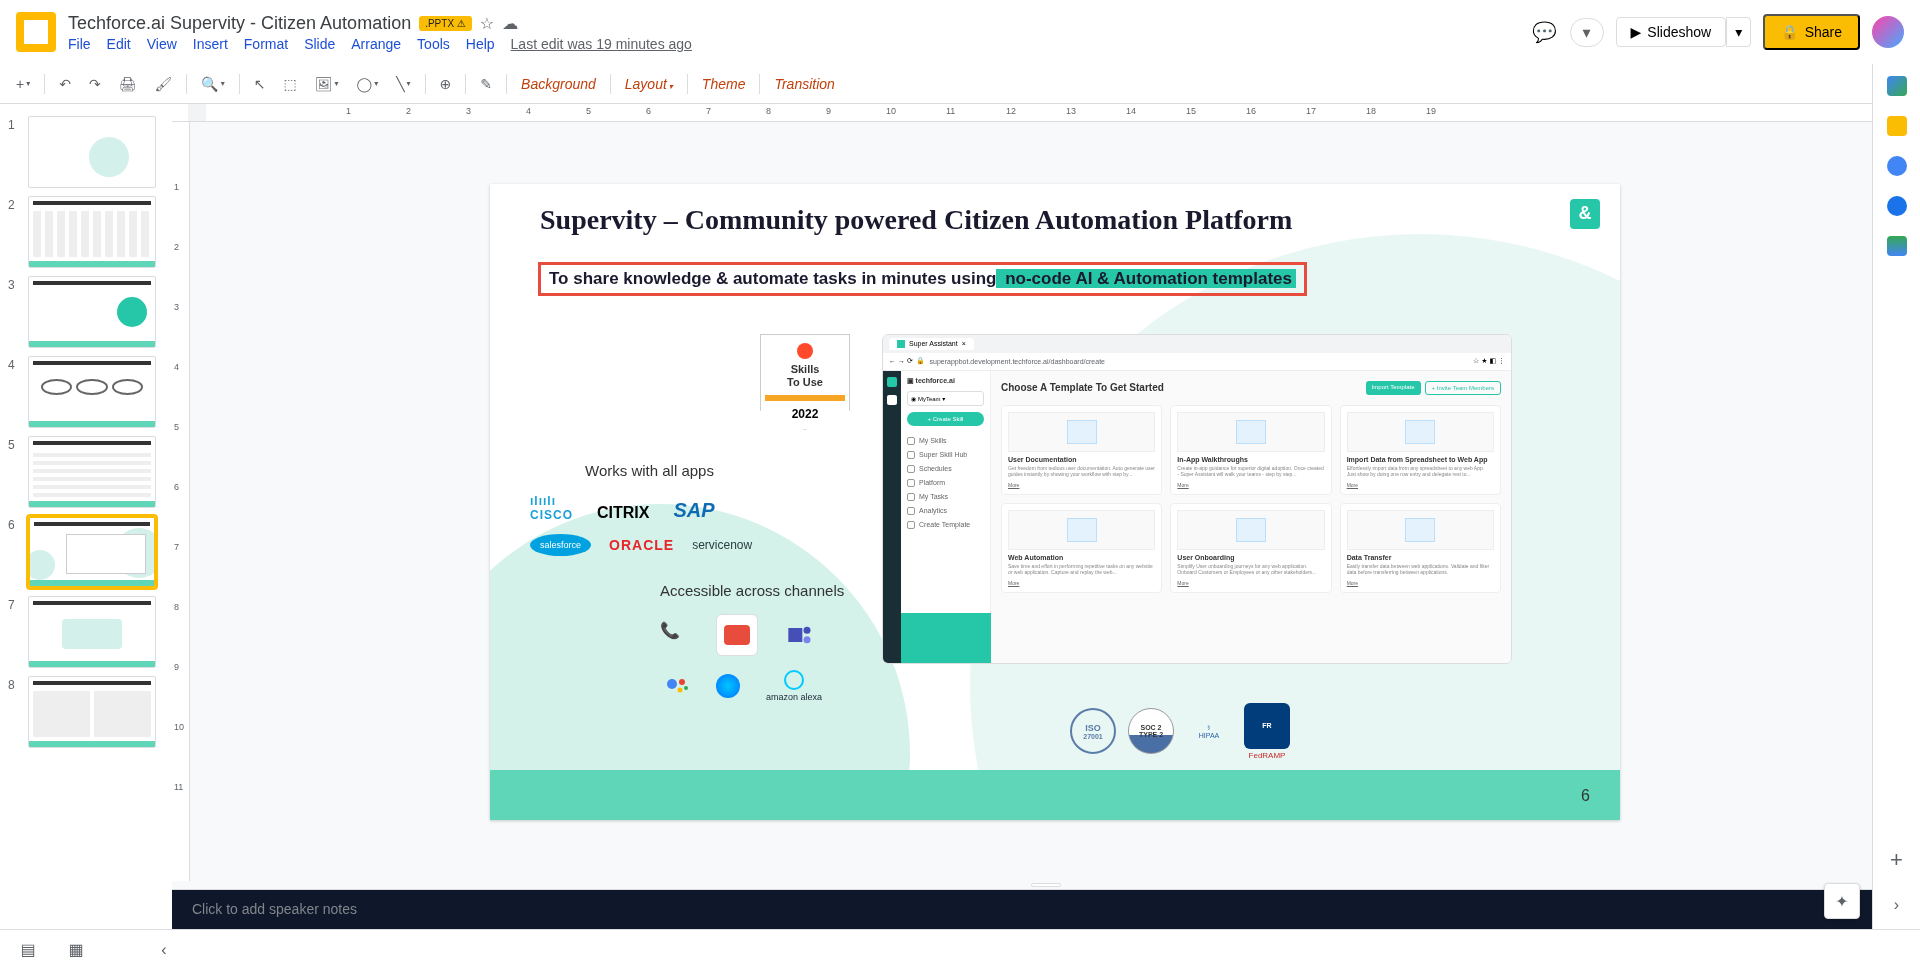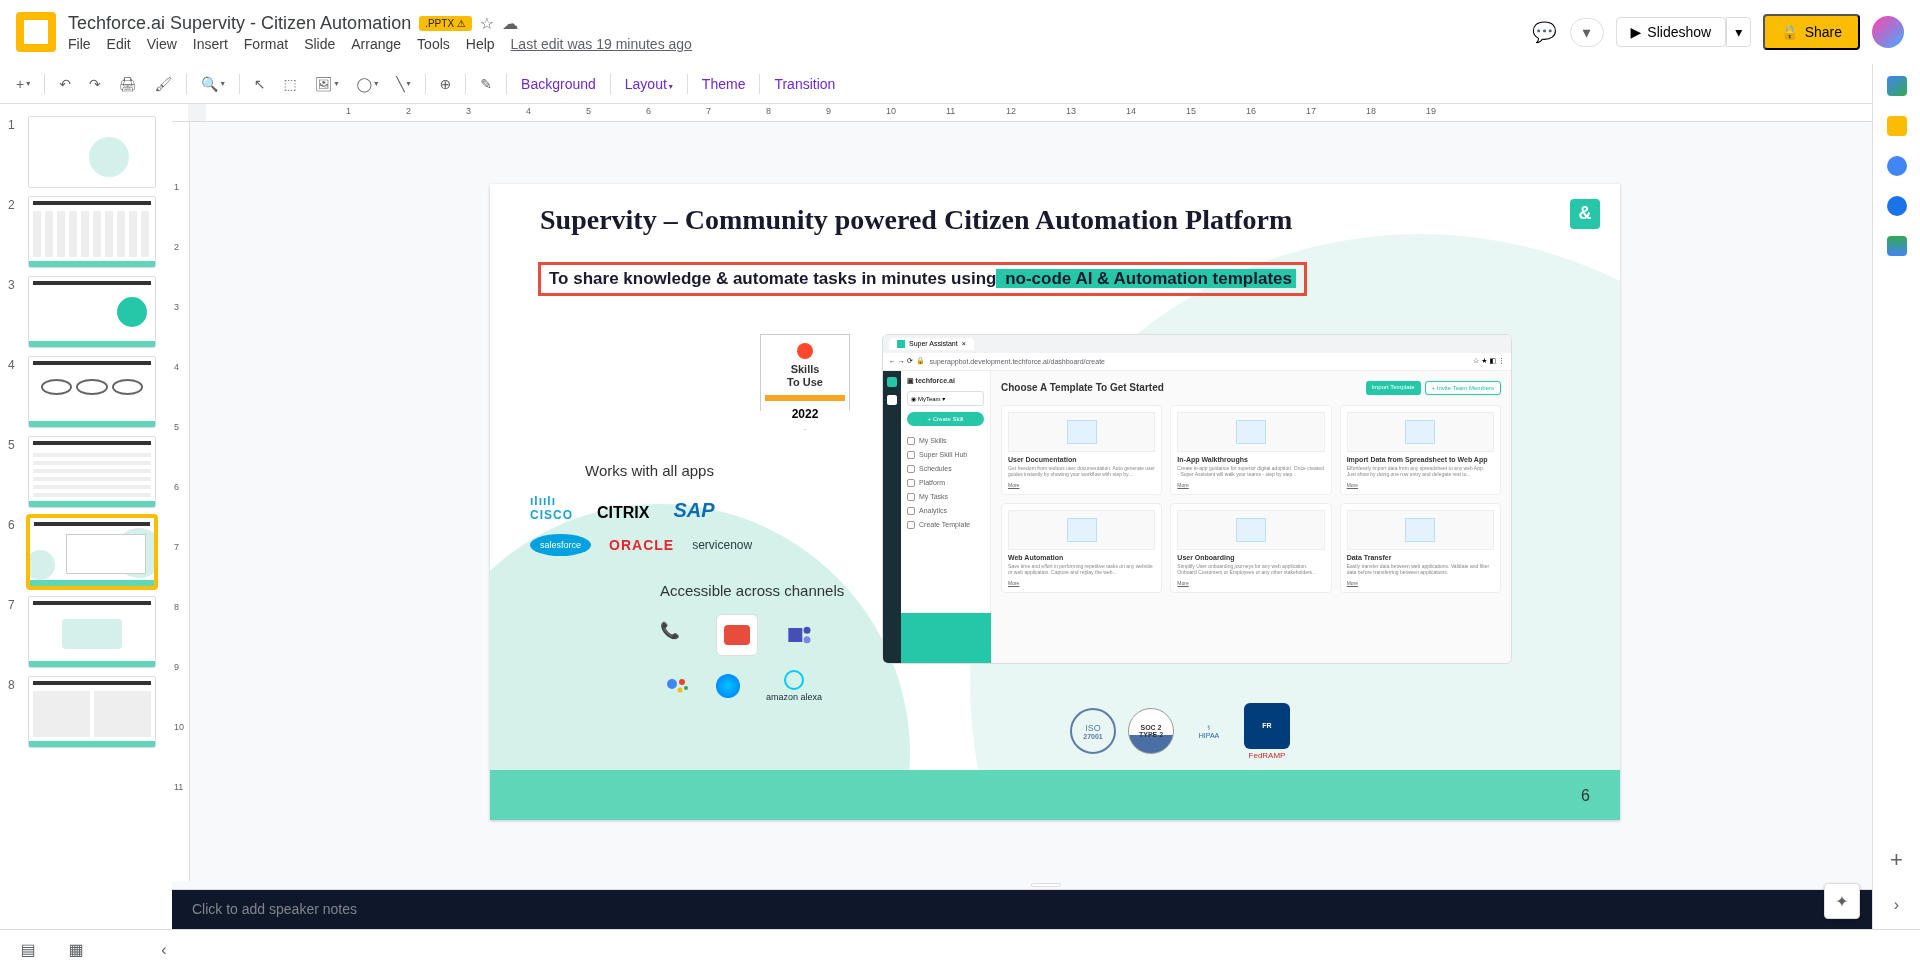--- a/index.html
+++ b/index.html
@@ -8,35 +8,35 @@
 
 .header { display: flex; align-items: center; padding: 6px 16px; border-bottom: none; height: 64px; }
 .logo-box { width: 40px; height: 40px; background: #ffba00; border-radius: 4px; margin-right: 12px; display: flex; align-items: center; justify-content: center; }
 .logo-box::before { content: ''; width: 24px; height: 24px; background: #fff; }
 .title-area { flex: 1; display: flex; flex-direction: column; }
 .title-row { display: flex; align-items: center; gap: 8px; }
 .doc-title { font-size: 18px; color: #3c4043; }
 .badge { background: #fbbc04; color: #202124; font-size: 10px; padding: 2px 6px; border-radius: 3px; font-weight: 500; }
 .star-icon, .cloud-icon { color: #5f6368; cursor: pointer; }
 .menu-row { display: flex; gap: 16px; align-items: center; margin-top: 2px; }
-.menu-item { font-size: 14px; color: #404040; cursor: pointer; }
+.menu-item { font-size: 14px; color: #1d4ed8; cursor: pointer; }
 .last-edit { font-size: 14px; color: #5f6368; text-decoration: underline; cursor: pointer; }
 .header-right { display: flex; align-items: center; gap: 12px; }
 .comment-icon { color: #5f6368; font-size: 20px; cursor: pointer; }
 .dropdown-pill { border: 1px solid #dadce0; border-radius: 16px; padding: 4px 12px; cursor: pointer; color: #5f6368; }
 .slideshow-btn { border: 1px solid #dadce0; border-radius: 4px; padding: 6px 14px; background: #fff; cursor: pointer; font-size: 14px; display: flex; align-items: center; gap: 6px; }
 .slideshow-caret { border-left: 1px solid #dadce0; padding: 6px 8px; border-radius: 0 4px 4px 0; }
 .share-btn { background: #fbbc04; border-radius: 4px; padding: 8px 16px; cursor: pointer; font-size: 14px; font-weight: 500; display: flex; align-items: center; gap: 6px; }
 .avatar { width: 32px; height: 32px; border-radius: 50%; background: linear-gradient(135deg,#f4a,#4af); }
 
 
 .toolbar { display: flex; align-items: center; padding: 4px 8px; border-bottom: 1px solid #dadce0; height: 40px; gap: 2px; }
 .tool-btn { padding: 6px 8px; cursor: pointer; color: #5f6368; font-size: 14px; border-radius: 4px; display: flex; align-items: center; }
 .tool-sep { width: 1px; height: 20px; background: #dadce0; margin: 0 4px; }
-.tool-text { font-size: 14px; color: #6d28d9; padding: 6px 8px; cursor: pointer; }
+.tool-text { font-size: 14px; color: #c2410c; padding: 6px 8px; cursor: pointer; font-style: italic; }
 .tool-caret { font-size: 8px; margin-left: 2px; }
 .collapse-caret { margin-left: auto; cursor: pointer; color: #5f6368; }
 
 
 .main { display: flex; height: calc(100vh - 104px - 40px); }
 .filmstrip { width: 172px; border-right: none; overflow-y: auto; padding: 8px 0; }
 .slide-thumb-wrap { display: flex; padding: 4px 8px; gap: 6px; }
 .slide-num { font-size: 12px; color: #5f6368; width: 14px; padding-top: 2px; }
 .slide-thumb { width: 128px; height: 72px; border: 1px solid #dadce0; background: #fff; border-radius: 2px; position: relative; overflow: hidden; }
 .slide-thumb.active { border: 2px solid #fbbc04; outline: 2px solid #fbbc04; }
@@ -525,21 +525,21 @@
     <div class="tmpl-desc">Easily transfer data between web applications. Validate and filter data before transferring between applications.</div>
     <div class="tmpl-more">More</div>
                     </div>
                   </div>
               </div>
             </div>
           </div>
 
           <div class="cert-badges">
             <div class="cert iso">
-                <span style="font-size:9px;font-weight:normal;">ISO</span>
+                <span style="font-size:9px;font-weight:bold;">ISO</span>
                 <span>27001</span>
               </div>
             <div class="cert soc">
                 <span>SOC 2</span>
                 <span>TYPE 2</span>
               </div>
             <div class="cert hipaa">⚕<span>HIPAA</span></div>
             <div>
               <div class="cert fedramp">FR</div>
               <div class="fedramp-label">FedRAMP</div>

